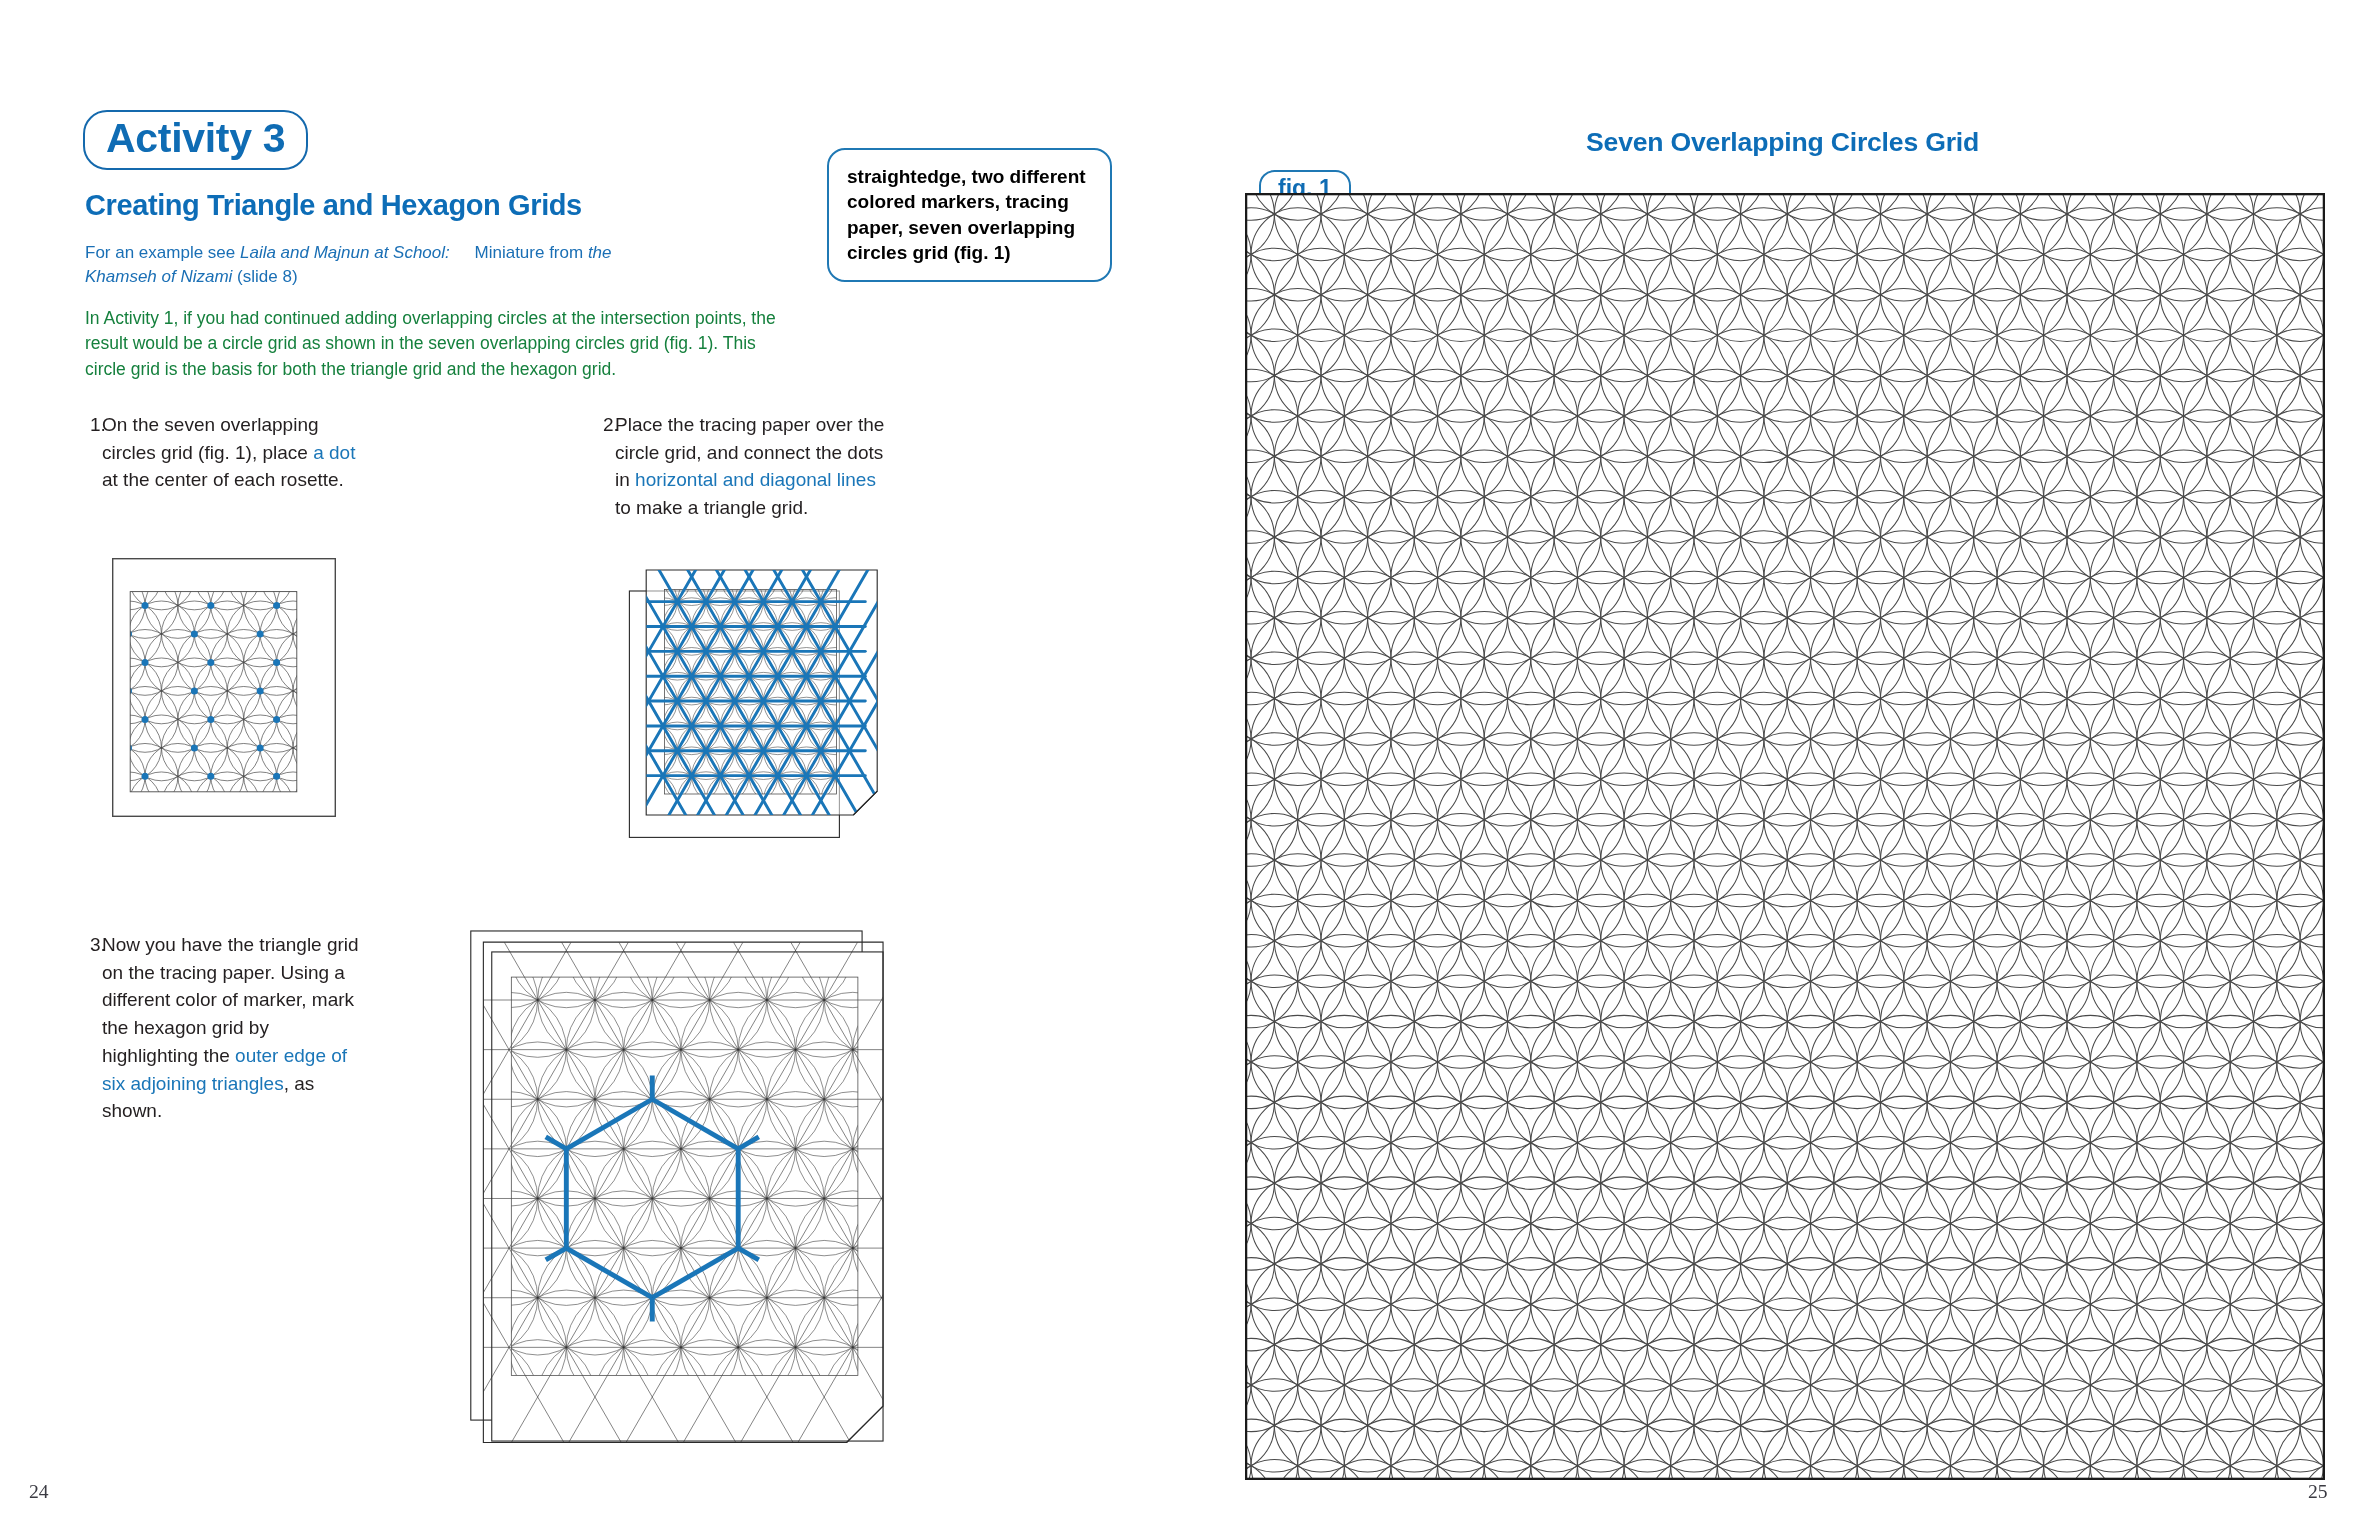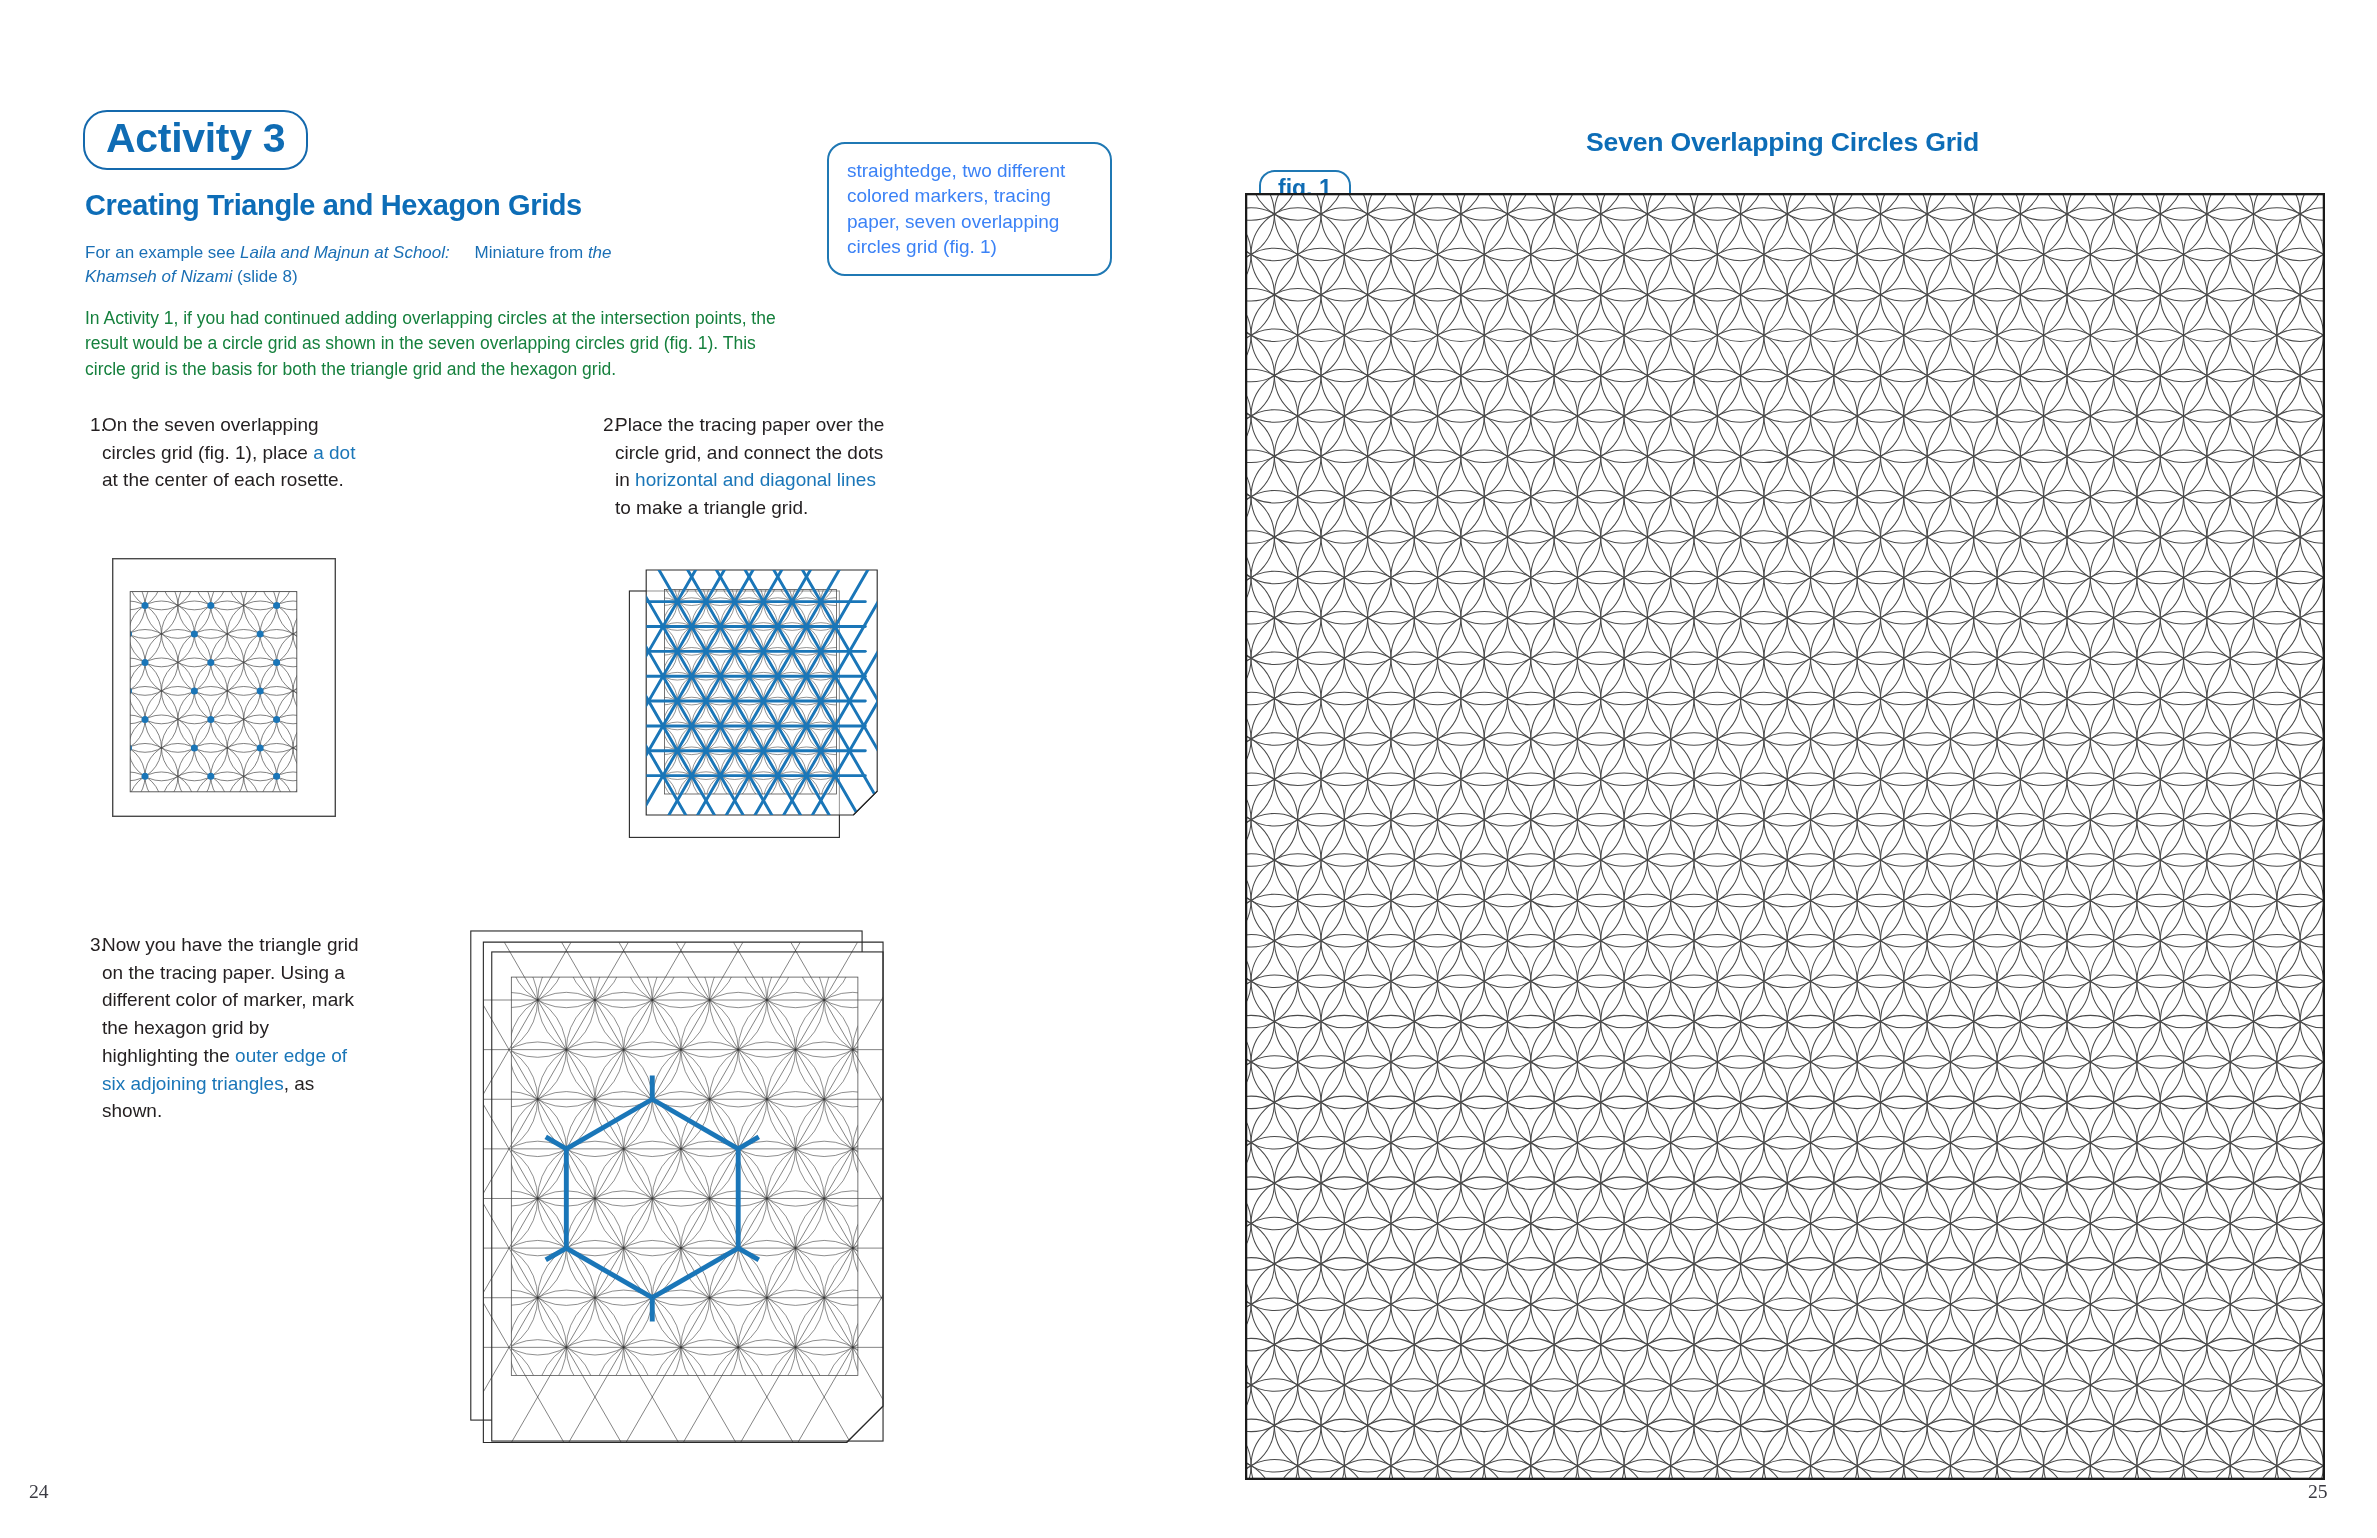--- a/index.html
+++ b/index.html
@@ -37,24 +37,24 @@
   .example-line .bold { font-weight:normal;margin-left:20px; }
   .example-line .plain { font-weight:normal; font-style:normal; }
 
   .intro-para {
     position:absolute; left:85px; top:306px; width:699px;
     color:#15803d; font-size:17.5px; line-height:1.45;
   }
 
   
   .materials-box {
-    position:absolute; left:827px; top:142px; width:285px;
+    position:absolute; left:827px; top:148px; width:285px;
     border:2.1px solid #1f78b4; border-radius:18px;
     padding:14px 18px 15.4px 18px;
-    color:#3b82f6; font-size:19px; line-height:1.33;
+    color:#000000; font-size:19px; line-height:1.33;font-weight:bold;
   }
 
   
   .step { position:absolute; color:#231f20; font-size:19px; line-height:1.46; }
   .step .num { position:absolute; left:0; top:0; }
   .step .body { display:block; margin-left:12px; }
   .hl { color:#1a76b8; }
 
   .step1 { left:90px; top:411px; width:280px; }
   .step2 { left:603px; top:411px; width:294px; }

